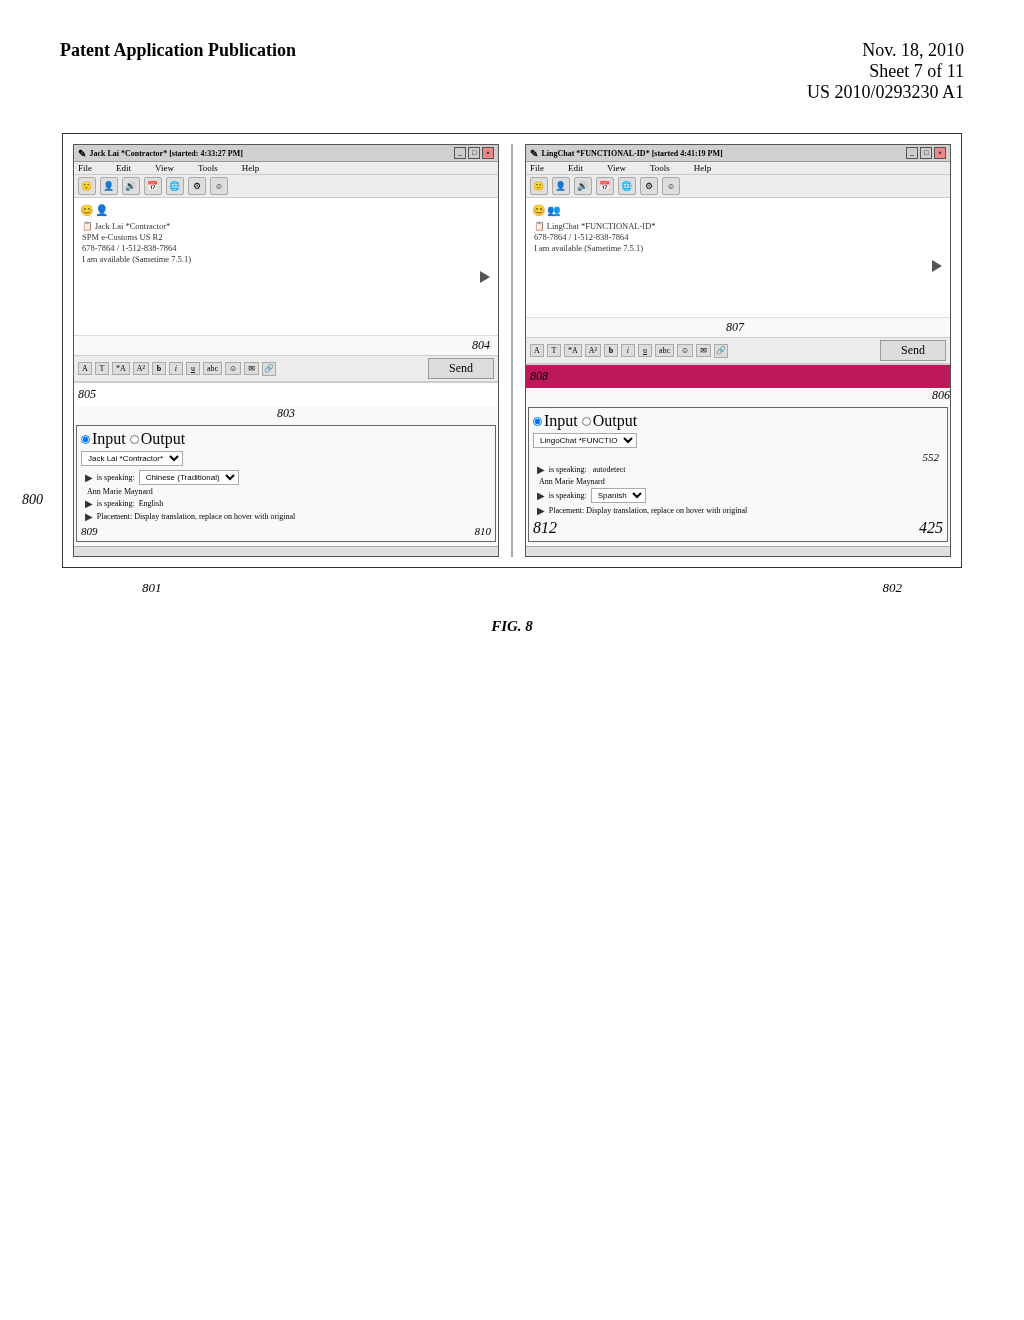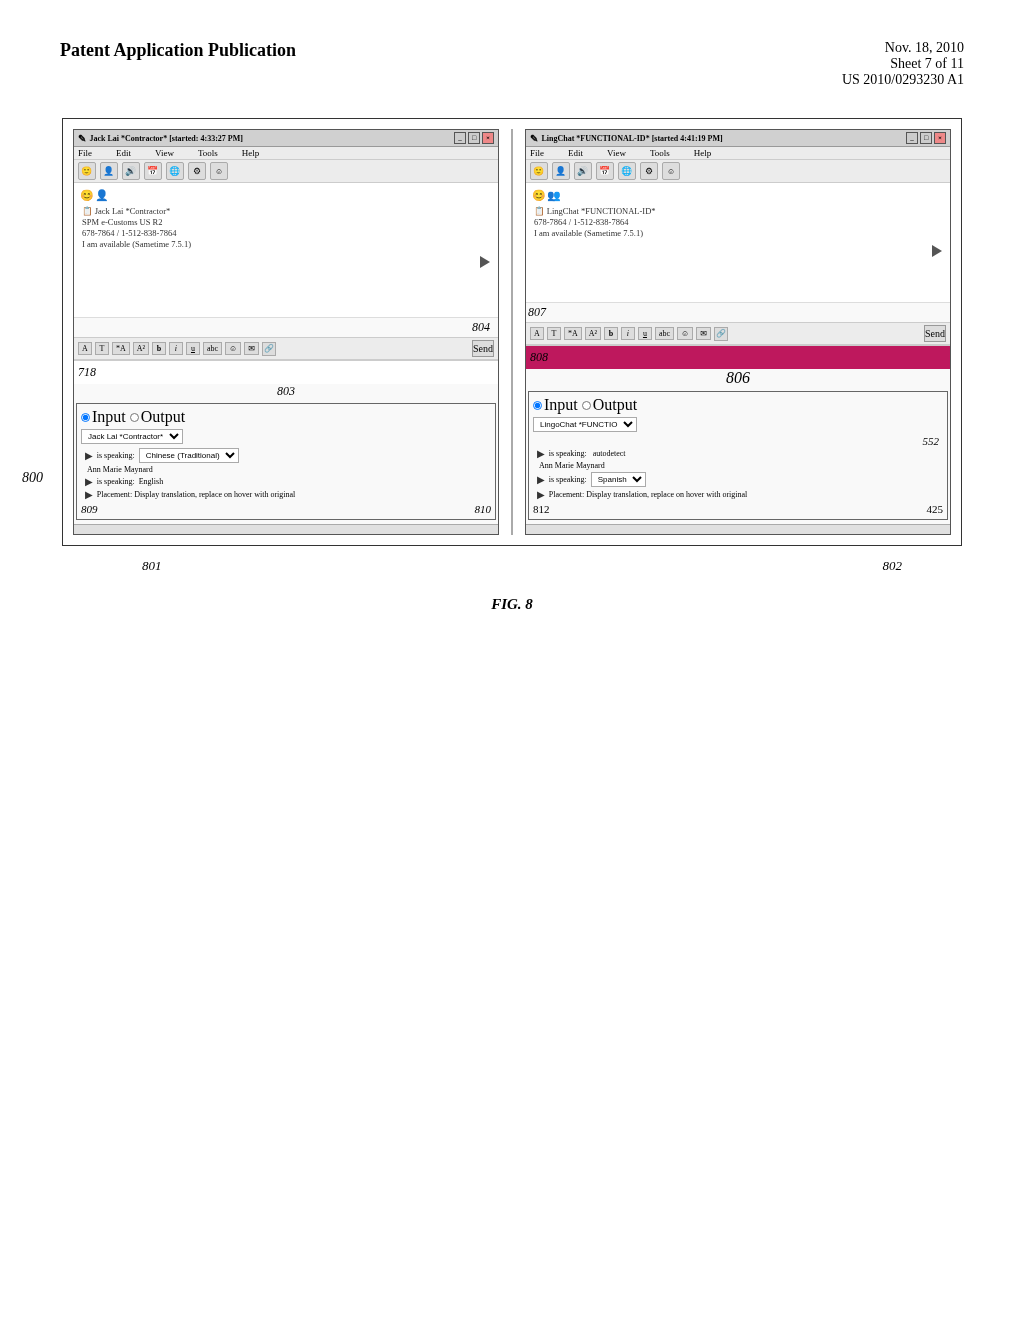--- a/index.html
+++ b/index.html
@@ -19,21 +19,21 @@
       align-items: flex-start;
       padding: 40px 60px 20px 60px;
       font-size: 15px;
     }
     .page-header .title-block .main-title {
       font-weight: bold;
       font-size: 18px;
     }
     .page-header .meta-block {
       text-align: right;
-      font-size: 14px;
+      font-size: 18px;
     }
 
     
     .main-content {
       display: flex;
       justify-content: center;
       align-items: flex-start;
       padding: 10px 40px;
       gap: 20px;
     }
@@ -193,22 +193,22 @@
     
     .ref-label {
       font-size: 12px;
       font-style: italic;
       text-align: center;
       padding: 2px;
     }
     .send-btn {
       background: #ddd;
       border: 1px solid #999;
-      font-size: 10px;
-      padding: 2px 0;
+      font-size: 12px;
+      padding: 2px 20px;
       cursor: pointer;
     }
     .trans-row {
       display: flex;
       align-items: center;
       gap: 4px;
       margin-bottom: 3px;
     }
     .radio-label {
       display: flex;
@@ -365,21 +365,21 @@
           <div class="fmt-btn underline-u">u</div>
           <div class="fmt-btn">abc</div>
           <div class="fmt-btn">☺</div>
           <div class="fmt-btn">✉</div>
           <div class="fmt-btn-icon">🔗</div>
           <div style="flex:1;"></div>
           <div class="send-btn">Send</div>
         </div>
 
         <div style="display:flex;align-items:center;padding:1px 4px;font-size:9px;border-top:1px solid #ccc;min-height:24px;background:#fff;">
-          <span style="font-size:12px;font-style:italic;margin-right:4px;">718</span>
+          <span style="font-size:12px;font-style:italic;margin-right:4px;">805</span>
         </div>
 
         <div style="text-align:center;font-size:12px;font-style:italic;">803</div>
 
         <div class="bottom-section" style="margin:4px 2px;padding:4px;">
 
           <div class="trans-row">
             <label class="radio-label">
               <input type="radio" name="left-io" checked="" style="width: 9px; height: 9px;">
               <span>Input</span>
@@ -476,21 +476,21 @@
               <span>LingChat *FUNCTIONAL-ID*</span>
             </div>
             <div>678-7864 / 1-512-838-7864</div>
             <div>I am available (Sametime 7.5.1)</div>
           </div>
           <div style="display:flex;justify-content:flex-end;padding:4px;">
             <div class="triangle-right"></div>
           </div>
         </div>
 
-        <div class="ref-label" style="font-size:12px;text-align:left;padding-right:8px;font-style:italic;font-family:Liberation Serif, serif;">807</div>
+        <div class="ref-label" style="font-size:12px;text-align:center;padding-right:8px;font-style:italic;font-family:Liberation Serif, serif;">807</div>
 
         <div class="format-toolbar">
           <div class="fmt-btn">A</div>
           <div class="fmt-btn">T</div>
           <div class="fmt-btn">*A</div>
           <div class="fmt-btn">A²</div>
           <div class="fmt-btn bold-b">b</div>
           <div class="fmt-btn italic-i">i</div>
           <div class="fmt-btn underline-u">u</div>
           <div class="fmt-btn">abc</div>
@@ -498,21 +498,21 @@
           <div class="fmt-btn">✉</div>
           <div class="fmt-btn-icon">🔗</div>
           <div style="flex:1;"></div>
           <div class="send-btn">Send</div>
         </div>
 
         <div style="display:flex;align-items:center;padding:1px 4px;font-size:9px;border-top:1px solid #ccc;min-height:24px;background:#be185d;">
           <span style="font-size:12px;font-style:italic;margin-right:4px;">808</span>
         </div>
 
-        <div style="text-align:center;font-size:16px;font-style:italic;">806</div>
+        <div style="text-align:right;font-size:12px;font-style:italic;">806</div>
 
         <div class="bottom-section" style="margin:4px 2px;padding:4px;">
 
           <div class="trans-row">
             <label class="radio-label">
               <input type="radio" name="right-io" checked="" style="width: 9px; height: 9px;">
               <span>Input</span>
             </label>
             <label class="radio-label">
               <input type="radio" name="right-io" style="width: 9px; height: 9px;">
@@ -547,21 +547,21 @@
           </div>
 
           <div class="speaking-row">
             <span class="trans-arrow">▶</span>
             <span style="font-size:8px;">
               <span>Placement:</span>
               <span>Display translation, replace on hover with original</span>
             </span>
           </div>
 
-          <div style="display:flex;justify-content:space-between;font-size:11px;margin-top:2px;">
+          <div style="display:flex;justify-content:space-between;font-size:16px;font-style:italic;margin-top:2px;">
             <span>812</span>
             <span>425</span>
           </div>
         </div>
 
         <div class="scrollbar-area"></div>
       </div>
     </div>
 
     <div style="position:absolute;left:-40px;bottom:60px;font-size:14px;font-style:italic;">800</div>

